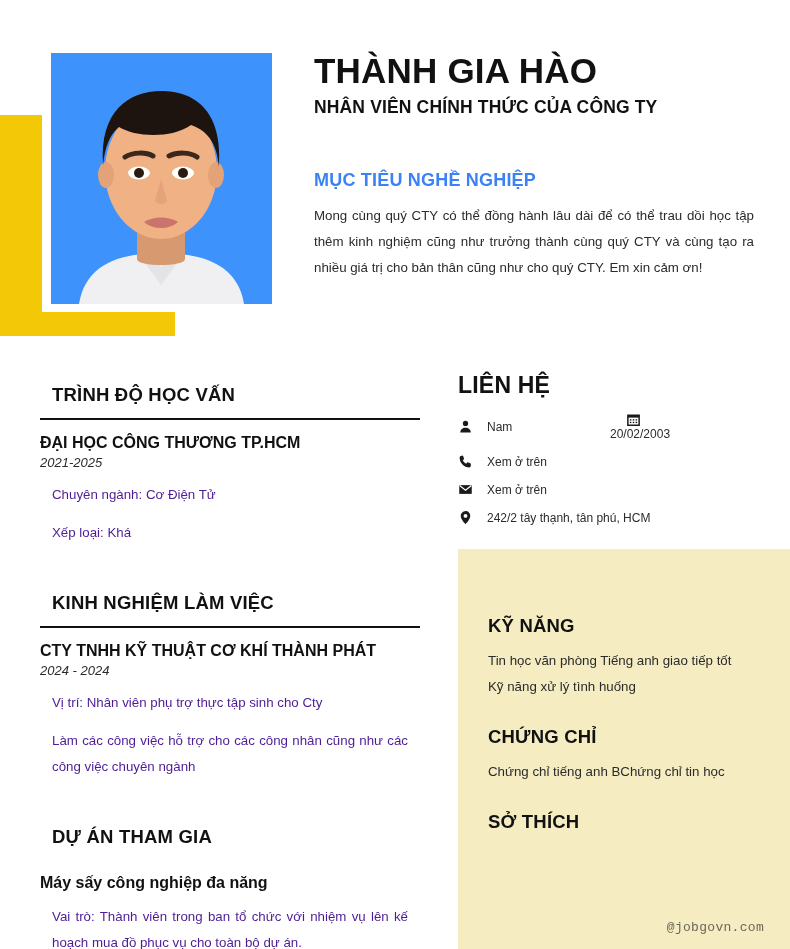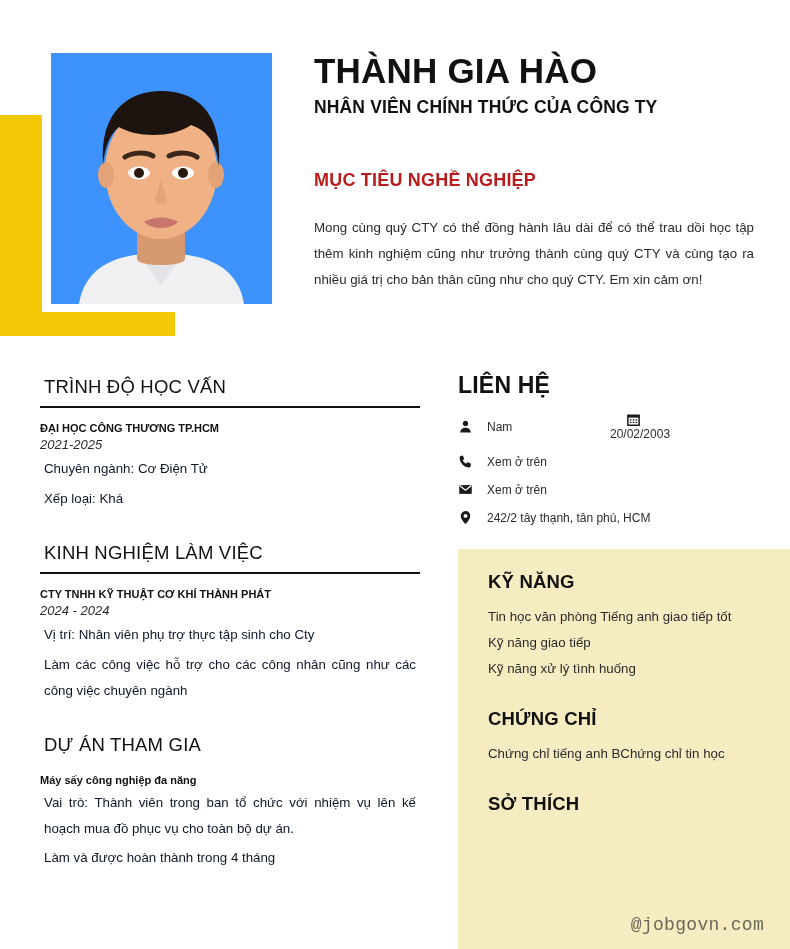--- a/index.html
+++ b/index.html
@@ -71,69 +71,69 @@
 
   .objective {
     position: absolute;
     left: 314px;
     top: 170px;
     width: 440px;
   }
   .objective-title {
     font-size: 18px;
     font-weight: bold;
-    margin: 0 0 24px 0;
-    letter-spacing: 0.2px;
-    color: #b91c1c;
+    margin: 0 0 12px 0;
+    letter-spacing: 0.2px;
+    color: #3b82f6;
   }
   .objective-body {
     font-size: 13.3px;
     line-height: 1.95;
     text-align: justify;
     color: #2b2b2b;
     margin: 0;
   }
 
   
   .left-col {
     position: absolute;
     left: 40px;
     top: 372px;
     width: 380px;
   }
   .sec-title {
     font-size: 18.5px;
-    font-weight: normal;
-    letter-spacing: 0.2px;
-    margin: 4px;
+    font-weight: bold;
+    letter-spacing: 0.2px;
+    margin: 12px;
     color: #111111;
   }
   .sec-rule {
     border: none;
     border-top: 2px solid #111111;
     margin: 8px 0 14px 0;
     width: 380px;
   }
   .entry-title {
-    font-size: 11px;
+    font-size: 16px;
     font-weight: bold;
     margin: 0 0 3px 0;
     color: #111111;
   }
   .entry-dates {
     font-size: 13px;
     font-style: italic;
     margin: 0 0 3px 0;
     color: #2b2b2b;
   }
   .entry-line {
     font-size: 13.3px;
     line-height: 1.95;
-    margin: 4px;
-    color: #0f172a;
+    margin: 12px;
+    color: #4c1d95;
   }
   .entry-line.justify {
     text-align: justify;
   }
   .block-gap { height: 22px; }
 
   
   .contact {
     position: absolute;
     left: 458px;
@@ -180,41 +180,42 @@
   .panel {
     position: absolute;
     left: 458px;
     top: 549px;
     width: 332px;
     height: 400px;
     background: #f5ecc2;
   }
   .panel-inner {
     padding: 22px 30px 0 30px;
+    margin-top: 44px;
   }
   .p-title {
     font-size: 18.5px;
     font-weight: bold;
     letter-spacing: 0.2px;
     margin: 0 0 11px 0;
     color: #111111;
   }
   .p-title.spaced { margin-top: 26px; }
   .p-line {
     font-size: 13.3px;
     line-height: 1.95;
     margin: 0;
     color: #2b2b2b;
   }
   .watermark {
     position: absolute;
     right: 26px;
     bottom: 14px;
     font-family: "Liberation Mono", "DejaVu Sans Mono", monospace;
-    font-size: 18px;
+    font-size: 13px;
     color: #6b6756;
     letter-spacing: 0.3px;
   }
 </style>
 </head>
 <body>
 
 <div class="deco-vert"></div>
 <div class="deco-horiz"></div>
 
@@ -351,21 +352,20 @@
     <span class="c-txt">242/2 tây thạnh, tân phú, HCM</span>
   </div>
 </div>
 
 <div class="panel">
   <div class="panel-inner">
 
     <div>
       <div class="p-title">KỸ NĂNG</div>
       <div class="p-line">Tin học văn phòng Tiếng anh giao tiếp tốt</div>
-      <div class="p-line">Kỹ năng giao tiếp</div>
       <div class="p-line">Kỹ năng xử lý tình huống</div>
     </div>
 
     <div>
       <div class="p-title spaced">CHỨNG CHỈ</div>
       <div class="p-line">Chứng chỉ tiếng anh BChứng chỉ tin học</div>
     </div>
 
     <div>
       <div class="p-title spaced">SỞ THÍCH</div>

